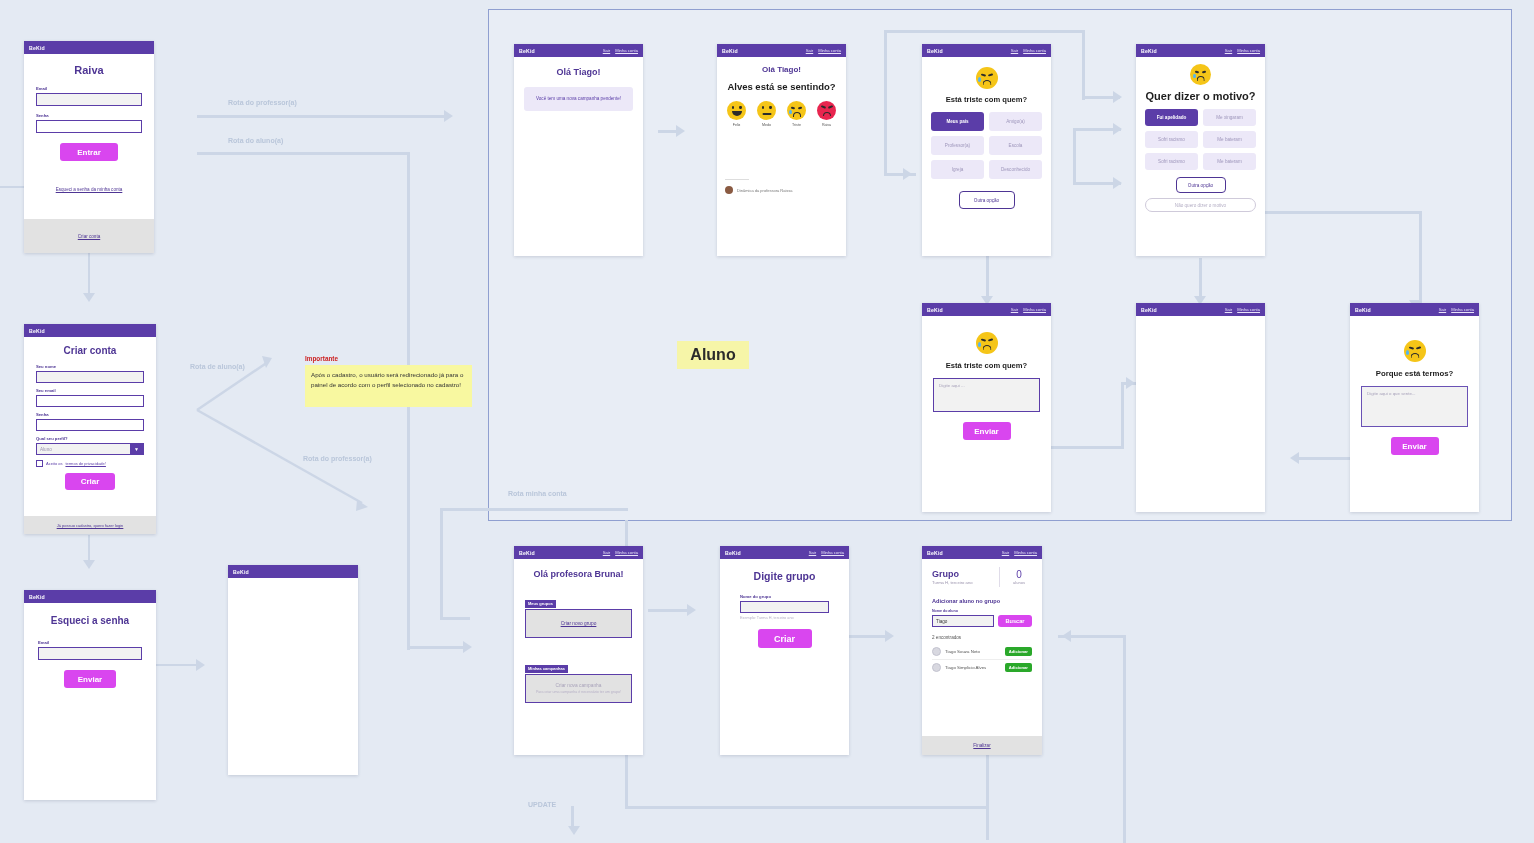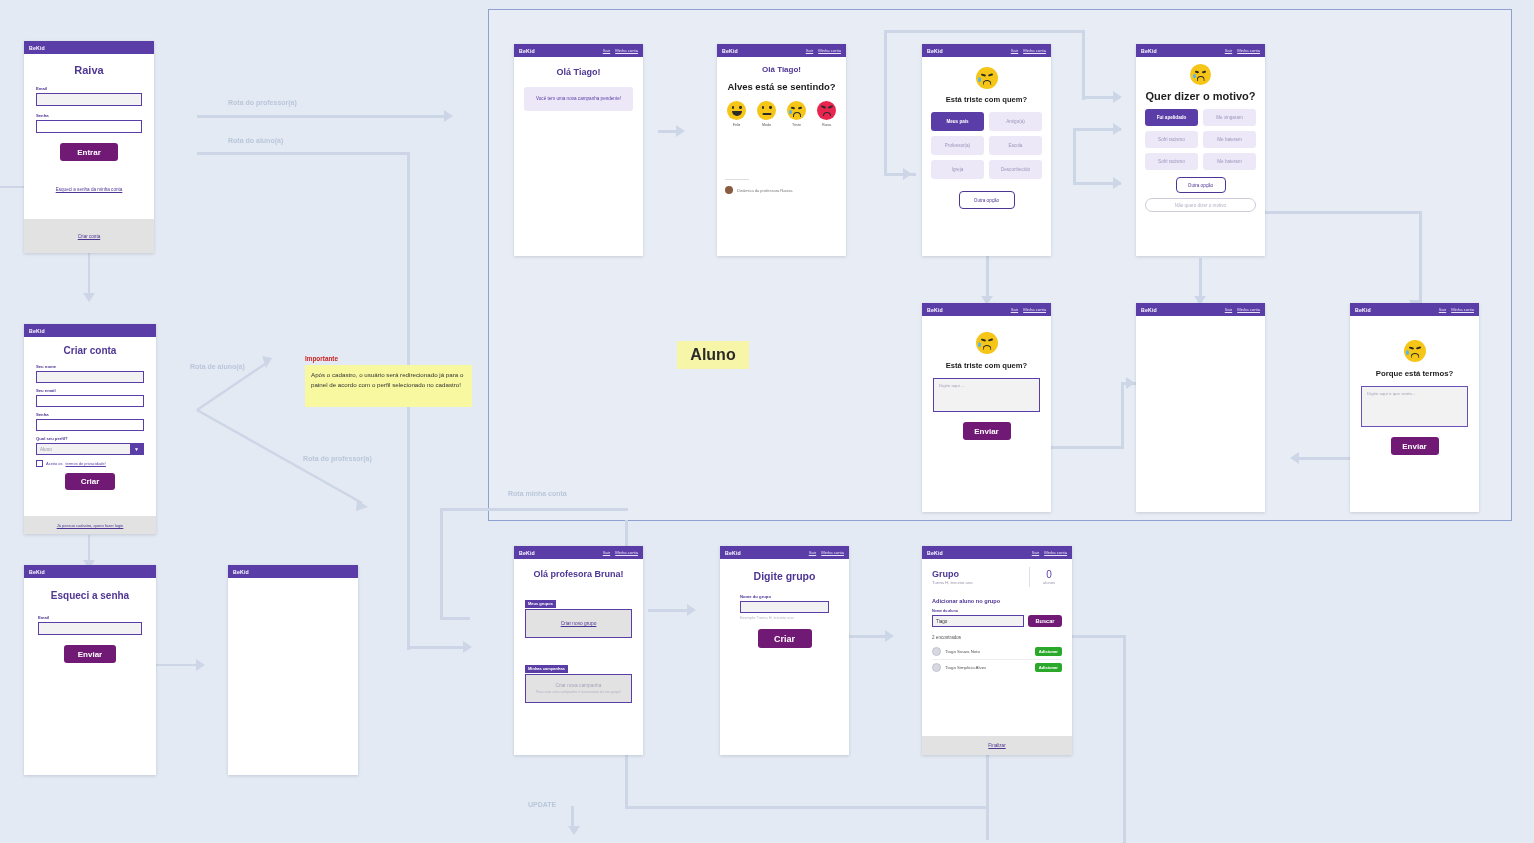--- a/index.html
+++ b/index.html
@@ -24,21 +24,21 @@
   .body { padding:8px 10px; }
   .title { color:#4e3594; font-weight:bold; text-align:center; }
 
   .flabel { font-size:4.2px; color:#4e3594; font-weight:bold; margin-bottom:2px; }
   .finput {
     border:1px solid #5b3da8; background:#f2f2f2; height:13px; width:100%;
     display:flex; align-items:center; padding:0 3px; font-size:4.6px; color:#9a93ad;
   }
   .finput.empty { background:#fff; }
   .btn-green {
-    background:#701a75; color:#fff; font-weight:bold; border-radius:3px;
+    background:#d946ef; color:#fff; font-weight:bold; border-radius:3px;
     display:flex; align-items:center; justify-content:center;
   }
   .link-u { color:#4e3594; text-decoration:underline; font-size:4.6px; }
 
   
   .ln { position:absolute; background:#ccd6e6; }
   .lnv { position:absolute; background:#ccd6e6; width:2px; }
   .arrow-r { position:absolute; width:0;height:0;border-top:6px solid transparent;border-bottom:6px solid transparent;border-left:9px solid #ccd6e6; }
   .arrow-l { position:absolute; width:0;height:0;border-top:6px solid transparent;border-bottom:6px solid transparent;border-right:9px solid #ccd6e6; }
   .arrow-d { position:absolute; width:0;height:0;border-left:6px solid transparent;border-right:6px solid transparent;border-top:9px solid #ccd6e6; }
@@ -212,21 +212,21 @@
         <span style="font-size:4px;color:#5b3da8;">Aceito os</span>
         <span style="font-size:4px;color:#5b3da8;text-decoration:underline;">termos de privacidade!</span>
       </div>
       <div class="btn-green" style="width:50px;height:17px;font-size:8px;margin:0 auto;">Criar</div>
     </div>
     <div style="position:absolute;left:0;bottom:0;width:100%;height:18px;background:#e2e2e2;display:flex;align-items:center;justify-content:center;">
       <span class="link-u" style="font-size:4px;">Já possuo cadastro, quero fazer login</span>
     </div>
   </div>
 
-  <div class="screen" style="left:24px;top:565px;width:132px;height:210px;">
+  <div class="screen" style="left:24px;top:590px;width:132px;height:210px;">
     <div class="bar">
       <span class="logo">BeKid</span>
     </div>
     <div class="body" style="padding:12px 14px;">
       <div class="title" style="font-size:10px;margin-bottom:14px;">Esqueci a senha</div>
       <div class="flabel">Email</div>
       <div class="finput" style="margin-bottom:10px;"></div>
       <div class="btn-green" style="width:52px;height:18px;font-size:8px;margin:0 auto;">Enviar</div>
     </div>
   </div>
@@ -460,21 +460,21 @@
     </div>
     <div class="body" style="padding:11px 20px;">
       <div class="title" style="font-size:10.5px;margin-bottom:12px;">Digite grupo</div>
       <div class="flabel">Nome do grupo</div>
       <div class="finput" style="height:12px;margin-bottom:3px;"></div>
       <div style="font-size:3.8px;color:#b6b0c6;margin-bottom:9px;">Exemplo: Turma H, terceiro ano</div>
       <div class="btn-green" style="width:54px;height:19px;font-size:9px;margin:0 auto;">Criar</div>
     </div>
   </div>
 
-  <div class="screen" style="left:922px;top:546px;width:150px;height:209px;">
+  <div class="screen" style="left:922px;top:546px;width:120px;height:209px;">
     <div class="bar">
       <span class="logo">BeKid</span>
       <span class="links">
         <span>Sair</span>
         <span>Minha conta</span>
       </span>
     </div>
     <div class="body" style="padding:8px 10px;">
       <div style="display:flex;align-items:center;">
         <div style="flex:1;">

